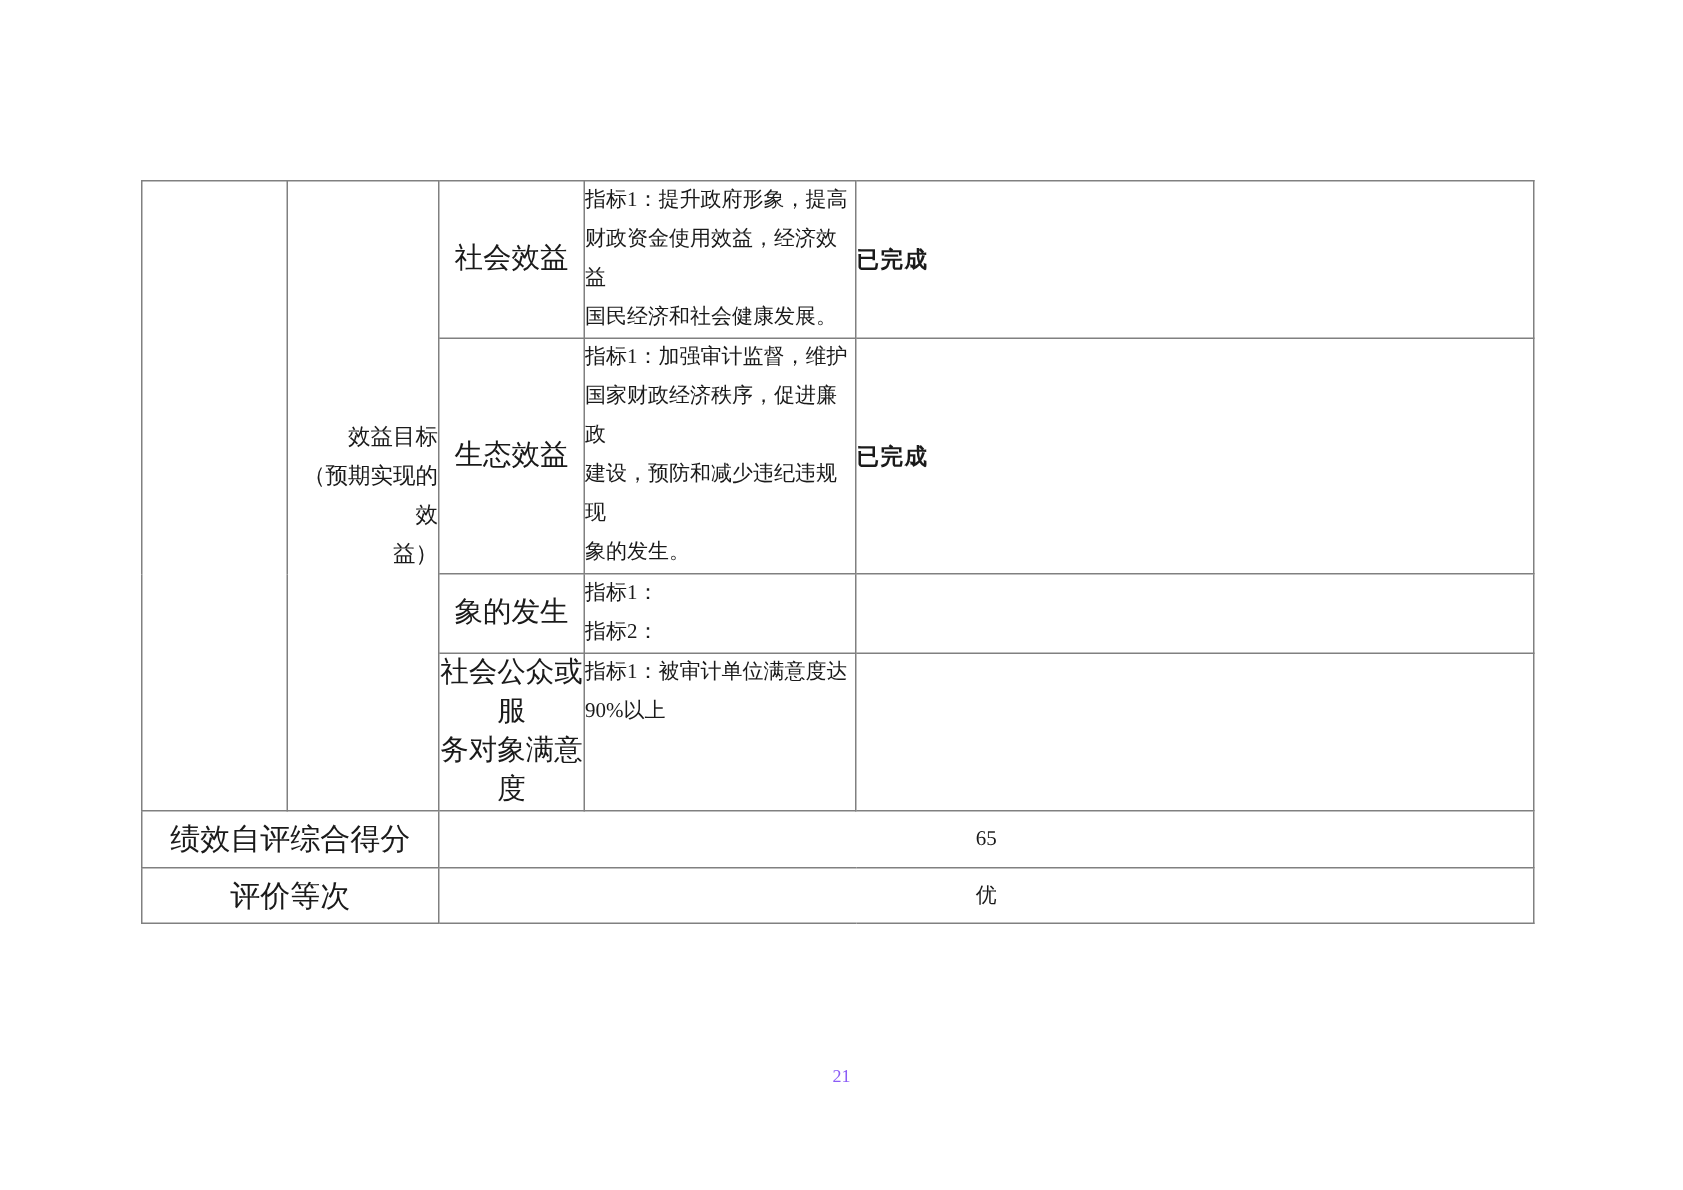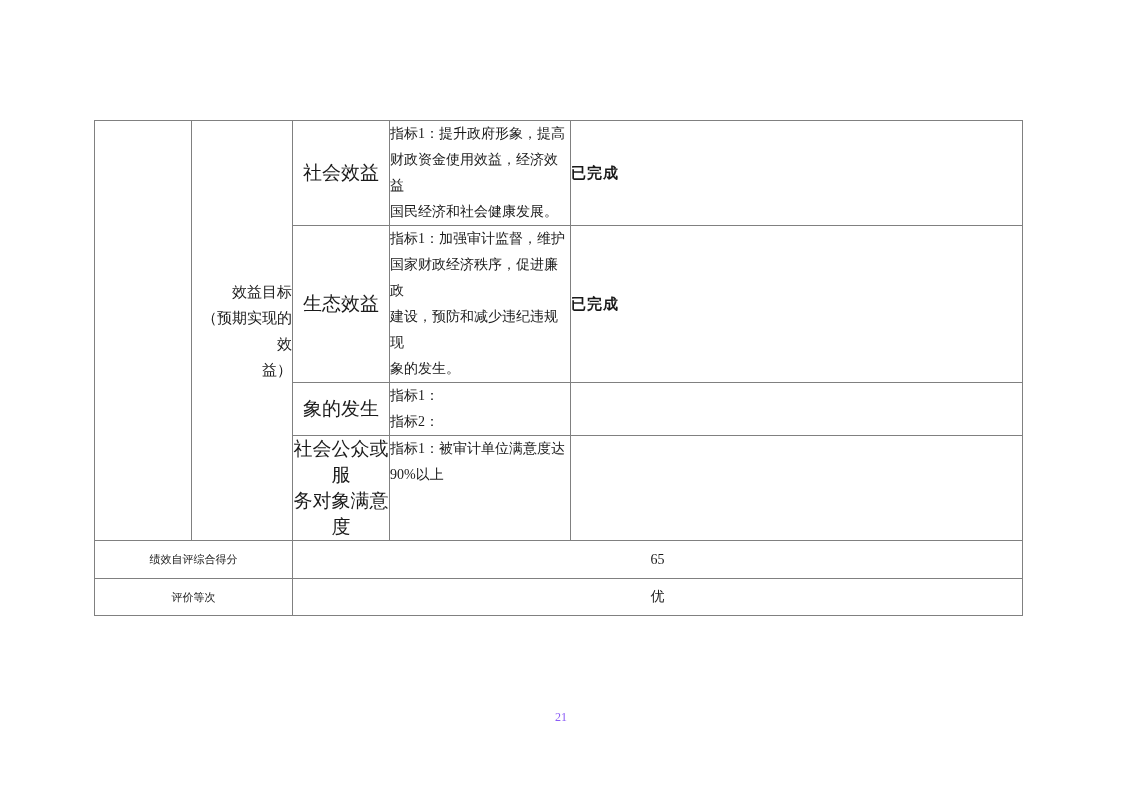--- a/index.html
+++ b/index.html
@@ -65,21 +65,21 @@
     text-align: left;
     vertical-align: middle;
     font-size: 15px;
     font-weight: bold;
     letter-spacing: 1px;
     margin-top: 28px;
   }
   td.summary-label-cell {
     text-align: center;
     vertical-align: middle;
-    font-size: 11px;
+    font-size: 20px;
   }
   td.summary-value-cell {
     text-align: center;
     vertical-align: middle;
     font-size: 14px;
   }
   .page-number {
     position: absolute;
     top: 710px;
     left: 0;

